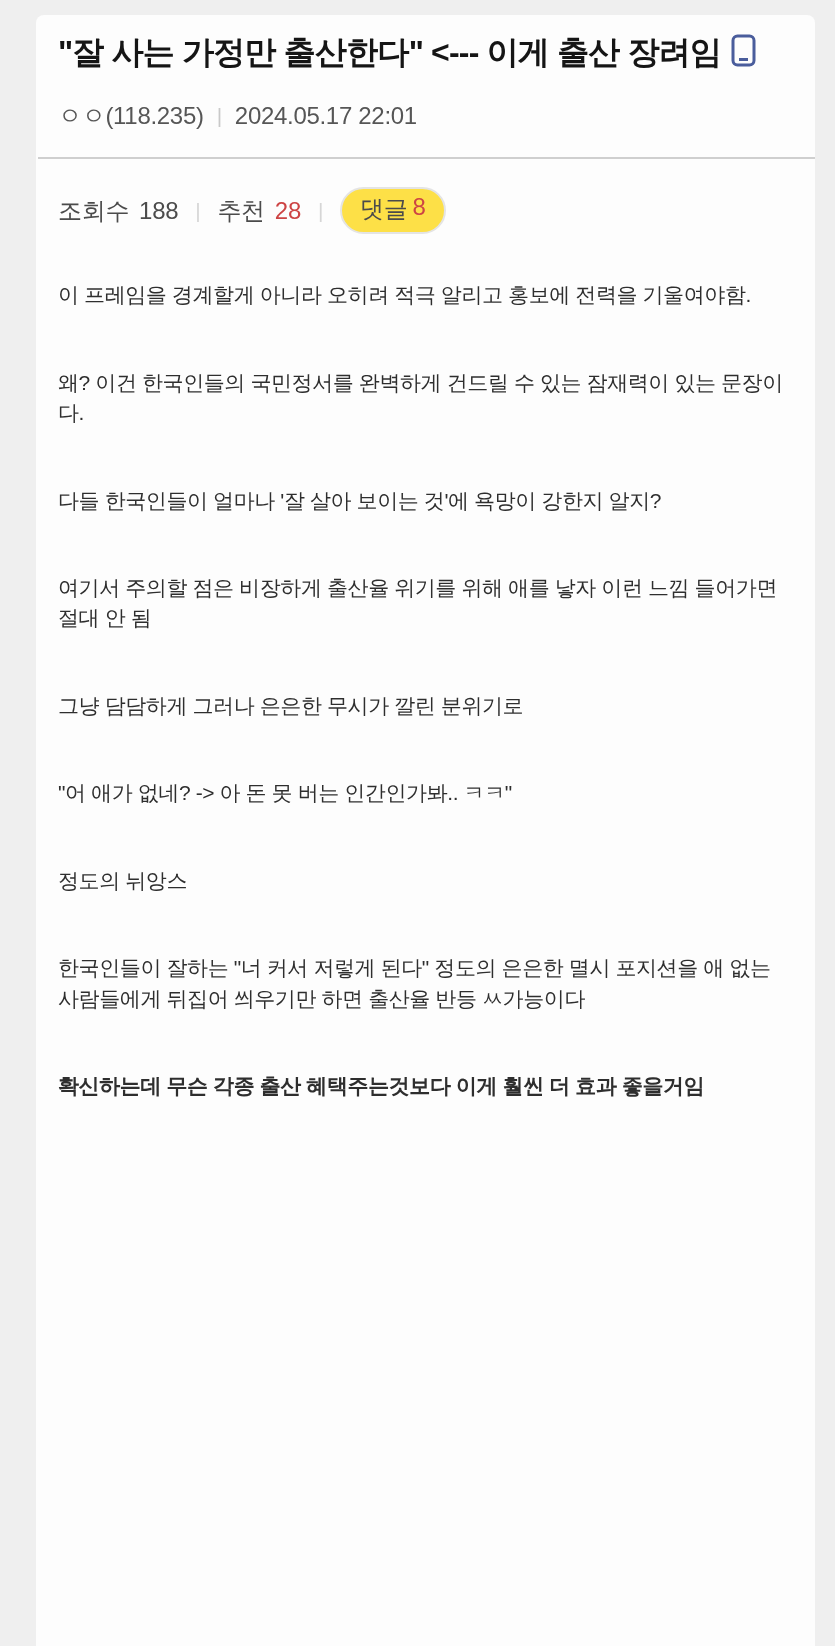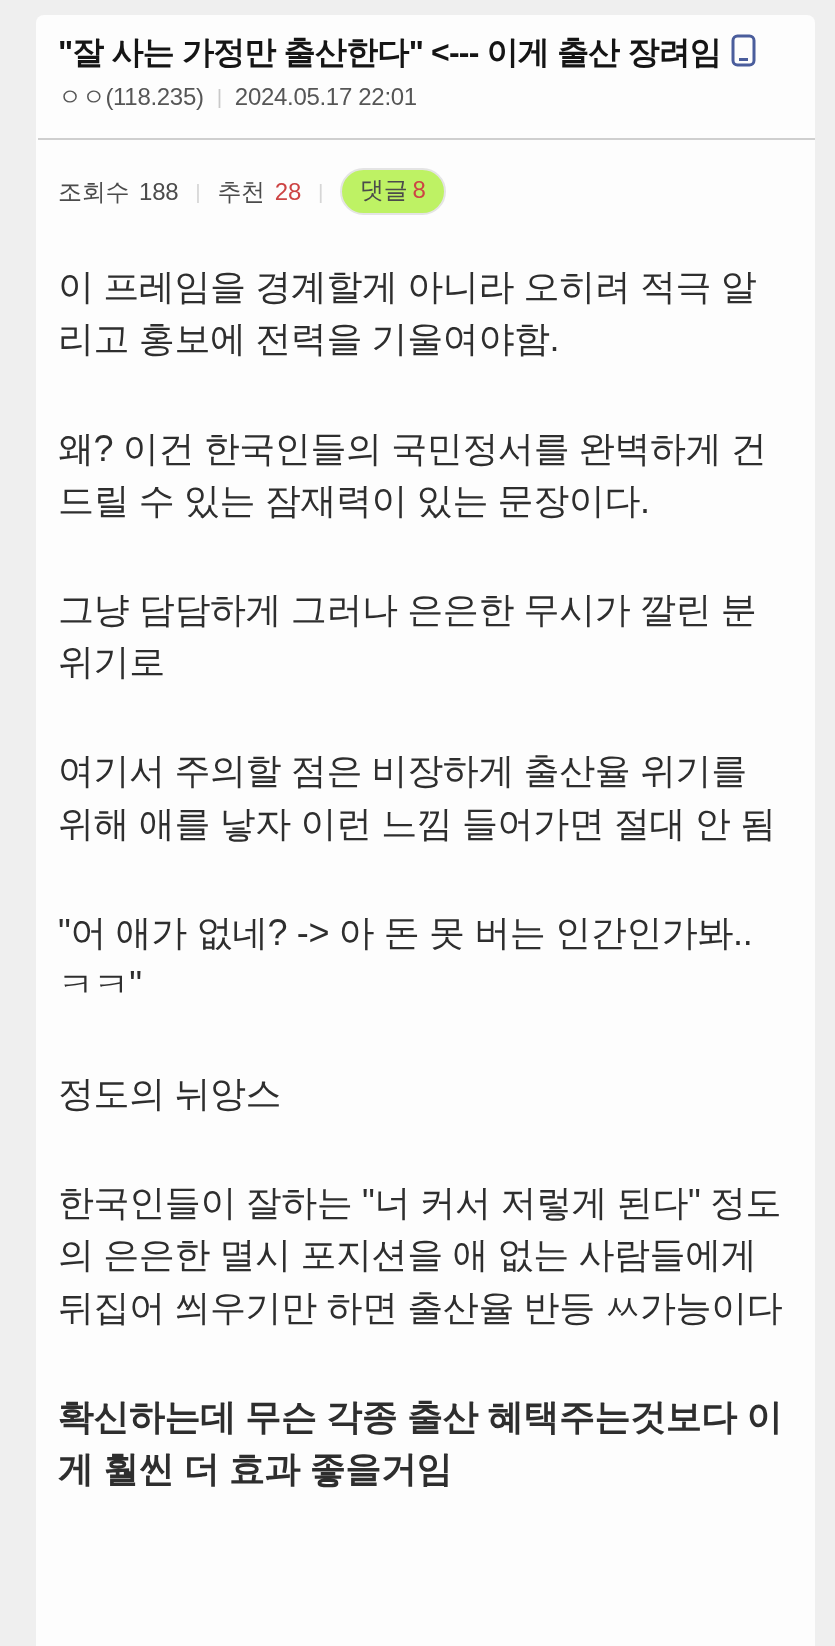--- a/index.html
+++ b/index.html
@@ -32,21 +32,21 @@
     color: #151515;
     letter-spacing: -0.8px;
     line-height: 1.35;
   }
   .phone-icon {
     display: inline-block;
     vertical-align: -4px;
     margin-left: 10px;
   }
   .meta {
-    margin-top: 3px;
+    margin-top: 22px;
     font-size: 24px;
     color: #565656;
     letter-spacing: -0.3px;
   }
   .meta .sep {
     color: #c9c9c9;
     margin: 0 13px;
     font-size: 21px;
     vertical-align: 1px;
   }
@@ -65,31 +65,31 @@
   }
   .stats .stat .num { margin-left: 10px; text-align: right; }
   .stats .red { color: #cd4444; }
   .stats .sep {
     color: #d6d6d6;
     margin: 0 17px;
     font-size: 21px;
   }
   .badge {
     display: inline-flex;
-    align-items: center;
+    align-items: flex-start;
     border: 2px solid #e4e4e4;
-    background: #bef264;
+    background: #fde047;
     border-radius: 24px;
     padding: 4px 18px 7px 18px;
     color: #4b4b4b;
   }
   .badge .red { margin-left: 5px; }
   .post-body {
     margin-top: 46px;
-    font-size: 36px;
+    font-size: 21px;
     line-height: 1.45;
     color: #2e2e2e;
     letter-spacing: -0.4px;
     word-break: break-all;
   }
   .para {
     margin: 0 0 57px 0;
   }
   .para:last-child { margin-bottom: 8px; font-weight: bold; }
 </style>
@@ -120,21 +120,22 @@
     <span class="sep">|</span>
     <span class="badge">
         <span>댓글</span>
         <span class="red">8</span>
       </span>
   </div>
 
   <div class="post-body">
       <p class="para">이 프레임을 경계할게 아니라 오히려 적극 알리고 홍보에 전력을 기울여야함.</p>
       <p class="para">왜? 이건 한국인들의 국민정서를 완벽하게 건드릴 수 있는 잠재력이 있는 문장이다.</p>
+      <p class="para">다들 한국인들이 얼마나 '잘 살아 보이는 것'에 욕망이 강한지 알지?</p>
+      <p class="para">여기서 주의할 점은 비장하게 출산율 위기를 위해 애를 낳자 이런 느낌 들어가면 절대 안 됨</p>
       <p class="para">그냥 담담하게 그러나 은은한 무시가 깔린 분위기로</p>
-      <p class="para">여기서 주의할 점은 비장하게 출산율 위기를 위해 애를 낳자 이런 느낌 들어가면 절대 안 됨</p>
       <p class="para">"어 애가 없네? -&gt; 아 돈 못 버는 인간인가봐.. ㅋㅋ"</p>
       <p class="para">정도의 뉘앙스</p>
       <p class="para">한국인들이 잘하는 "너 커서 저렇게 된다" 정도의 은은한 멸시 포지션을 애 없는 사람들에게 뒤집어 씌우기만 하면 출산율 반등 ㅆ가능이다</p>
       <p class="para">확신하는데 무슨 각종 출산 혜택주는것보다 이게 훨씬 더 효과 좋을거임</p>
     </div>
 
 </div>
 
 </body></html>

